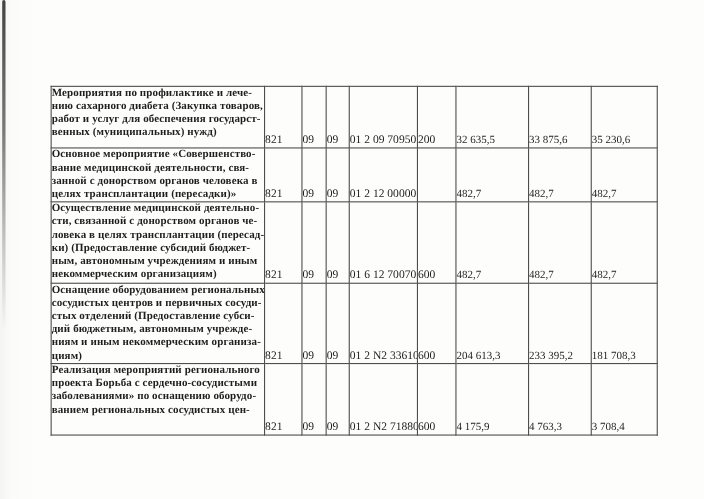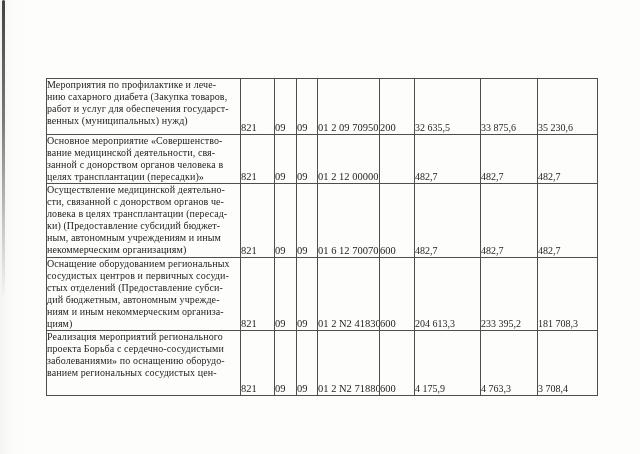--- a/index.html
+++ b/index.html
@@ -59,20 +59,21 @@
     color: #1e1e1e;
   }
   td.desc {
     vertical-align: top;
     text-align: left;
     font-size: 10px;
     line-height: 12px;
     padding: 2px 2px 2px 4px;
     white-space: pre;
     letter-spacing: 0.1px;
+    font-weight: bold;
   }
   td.ctr {
     vertical-align: bottom;
     text-align: left;
     font-size: 10.5px;
     line-height: 12px;
     padding-bottom: 2px;
     white-space: nowrap;
   }
   td.amt {
@@ -151,21 +152,21 @@
       <tr style="height:72px">
         <td class="desc">Оснащение оборудованием региональных
 сосудистых центров и первичных сосуди-
 стых отделений (Предоставление субси-
 дий бюджетным, автономным учрежде-
 ниям и иным некоммерческим организа-
 циям)</td>
         <td class="ctr">821</td>
         <td class="ctr">09</td>
         <td class="ctr">09</td>
-        <td class="ctr">01 2 N2 41830</td>
+        <td class="ctr">01 2 N2 33610</td>
         <td class="ctr">600</td>
         <td class="amt">204 613,3</td>
         <td class="amt">233 395,2</td>
         <td class="amt">181 708,3</td>
       </tr>
       <tr style="height:65px">
         <td class="desc">Реализация мероприятий регионального
 проекта Борьба с сердечно-сосудистыми
 заболеваниями» по оснащению оборудо-
 ванием региональных сосудистых цен-</td>

